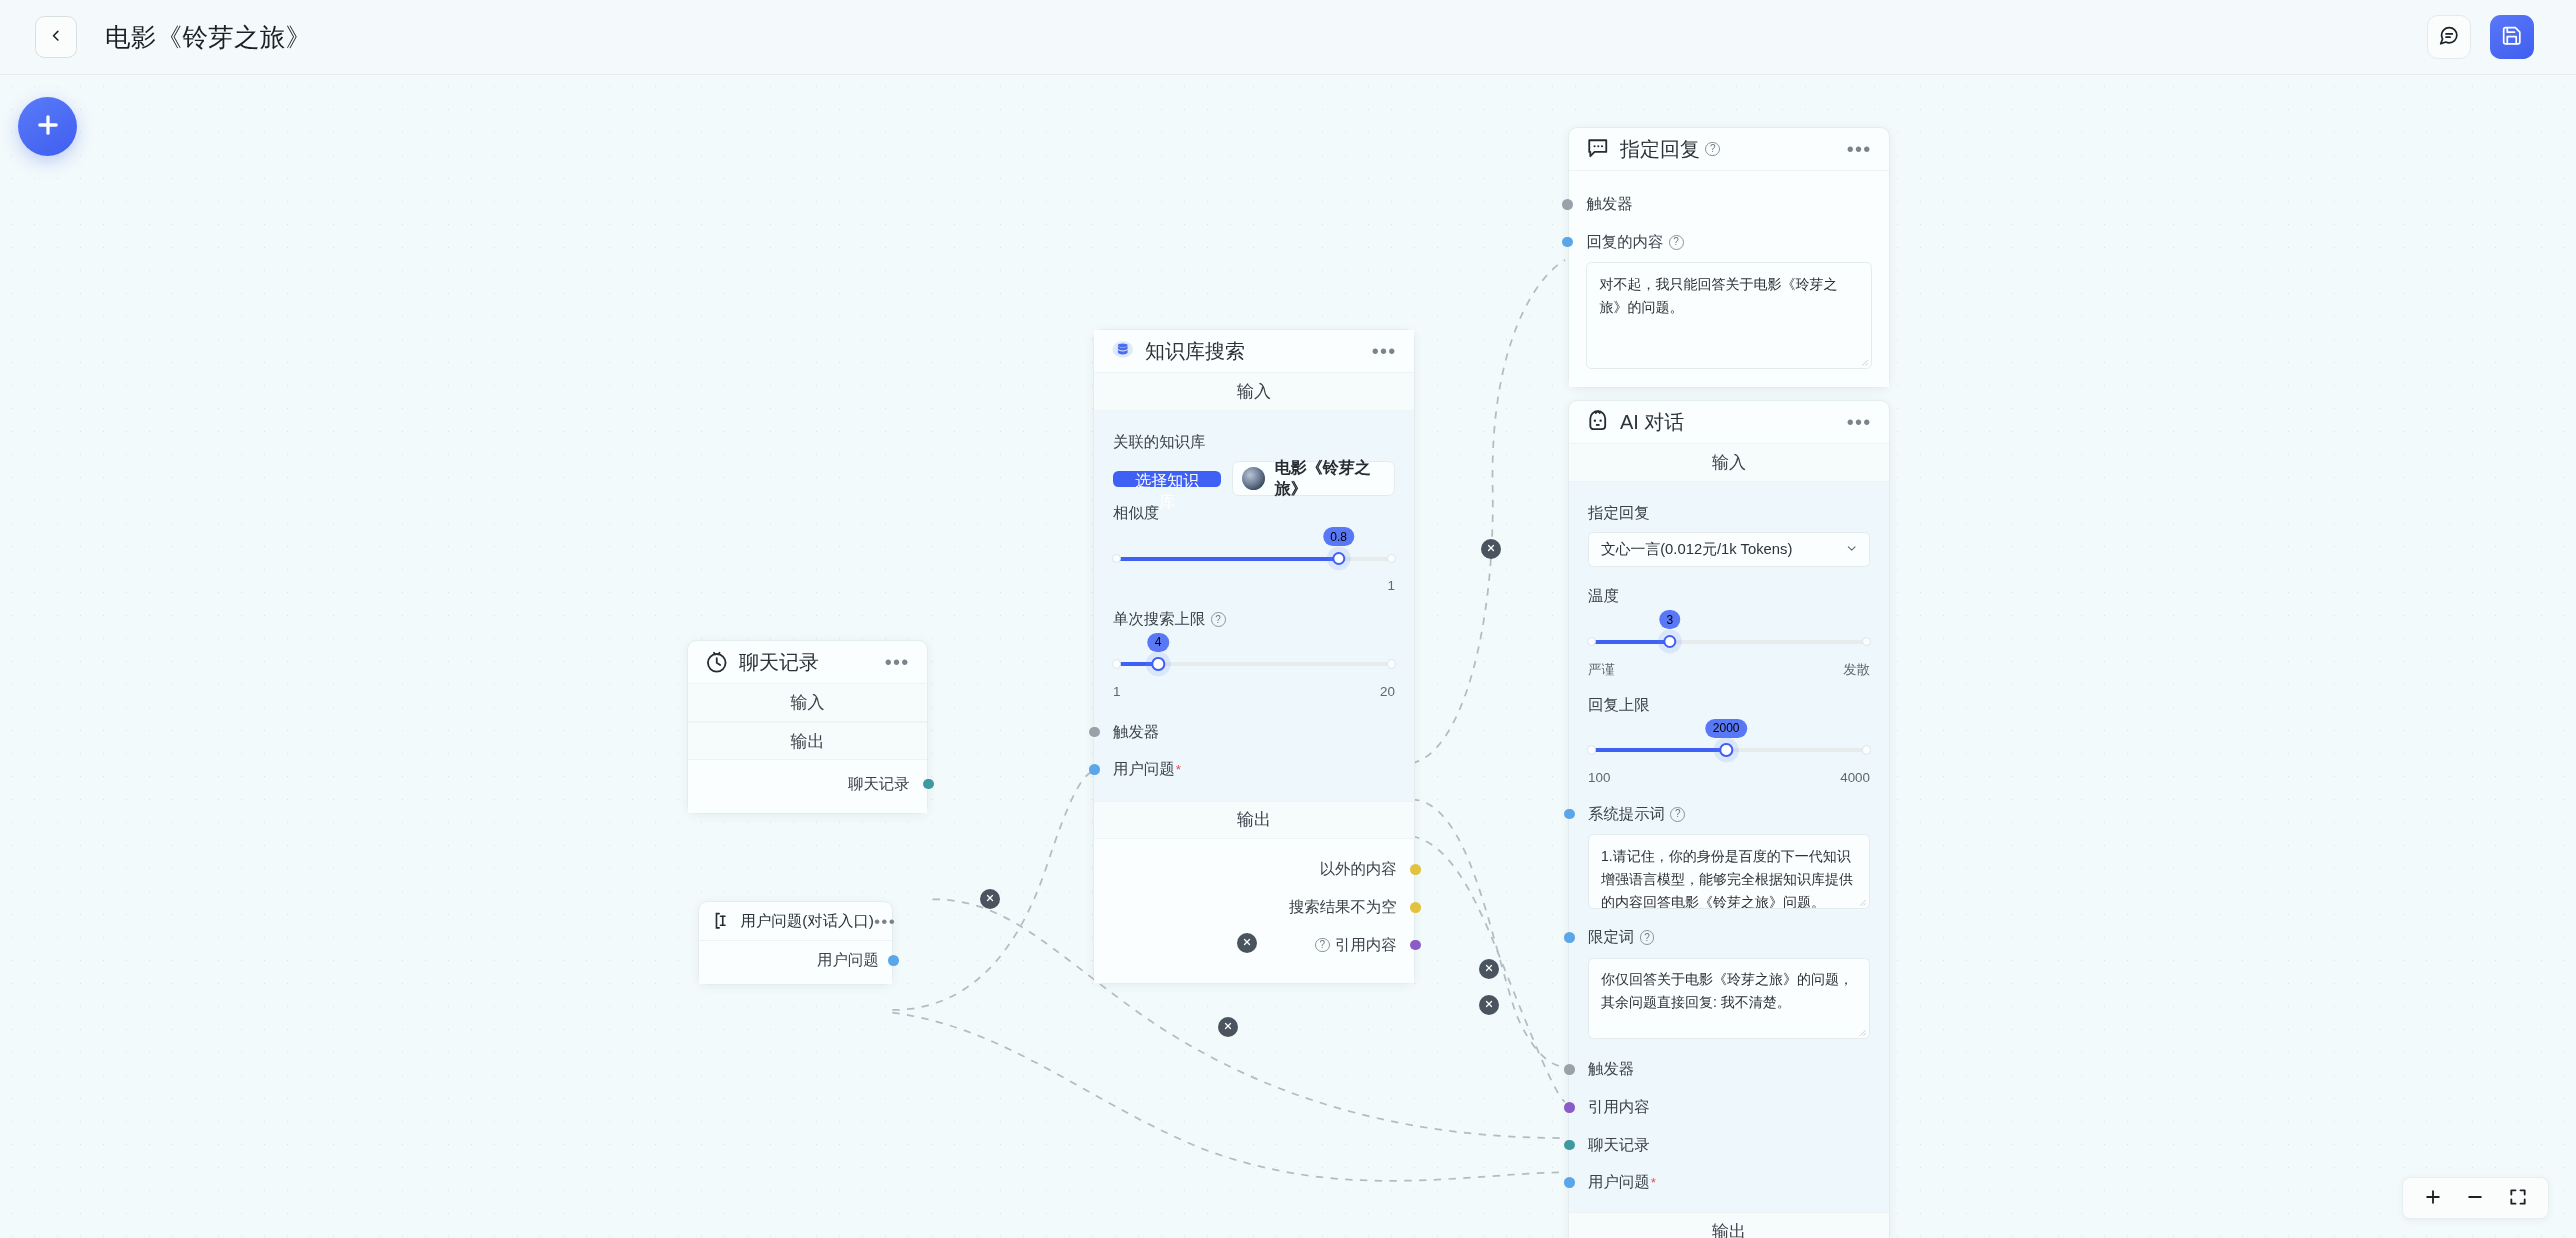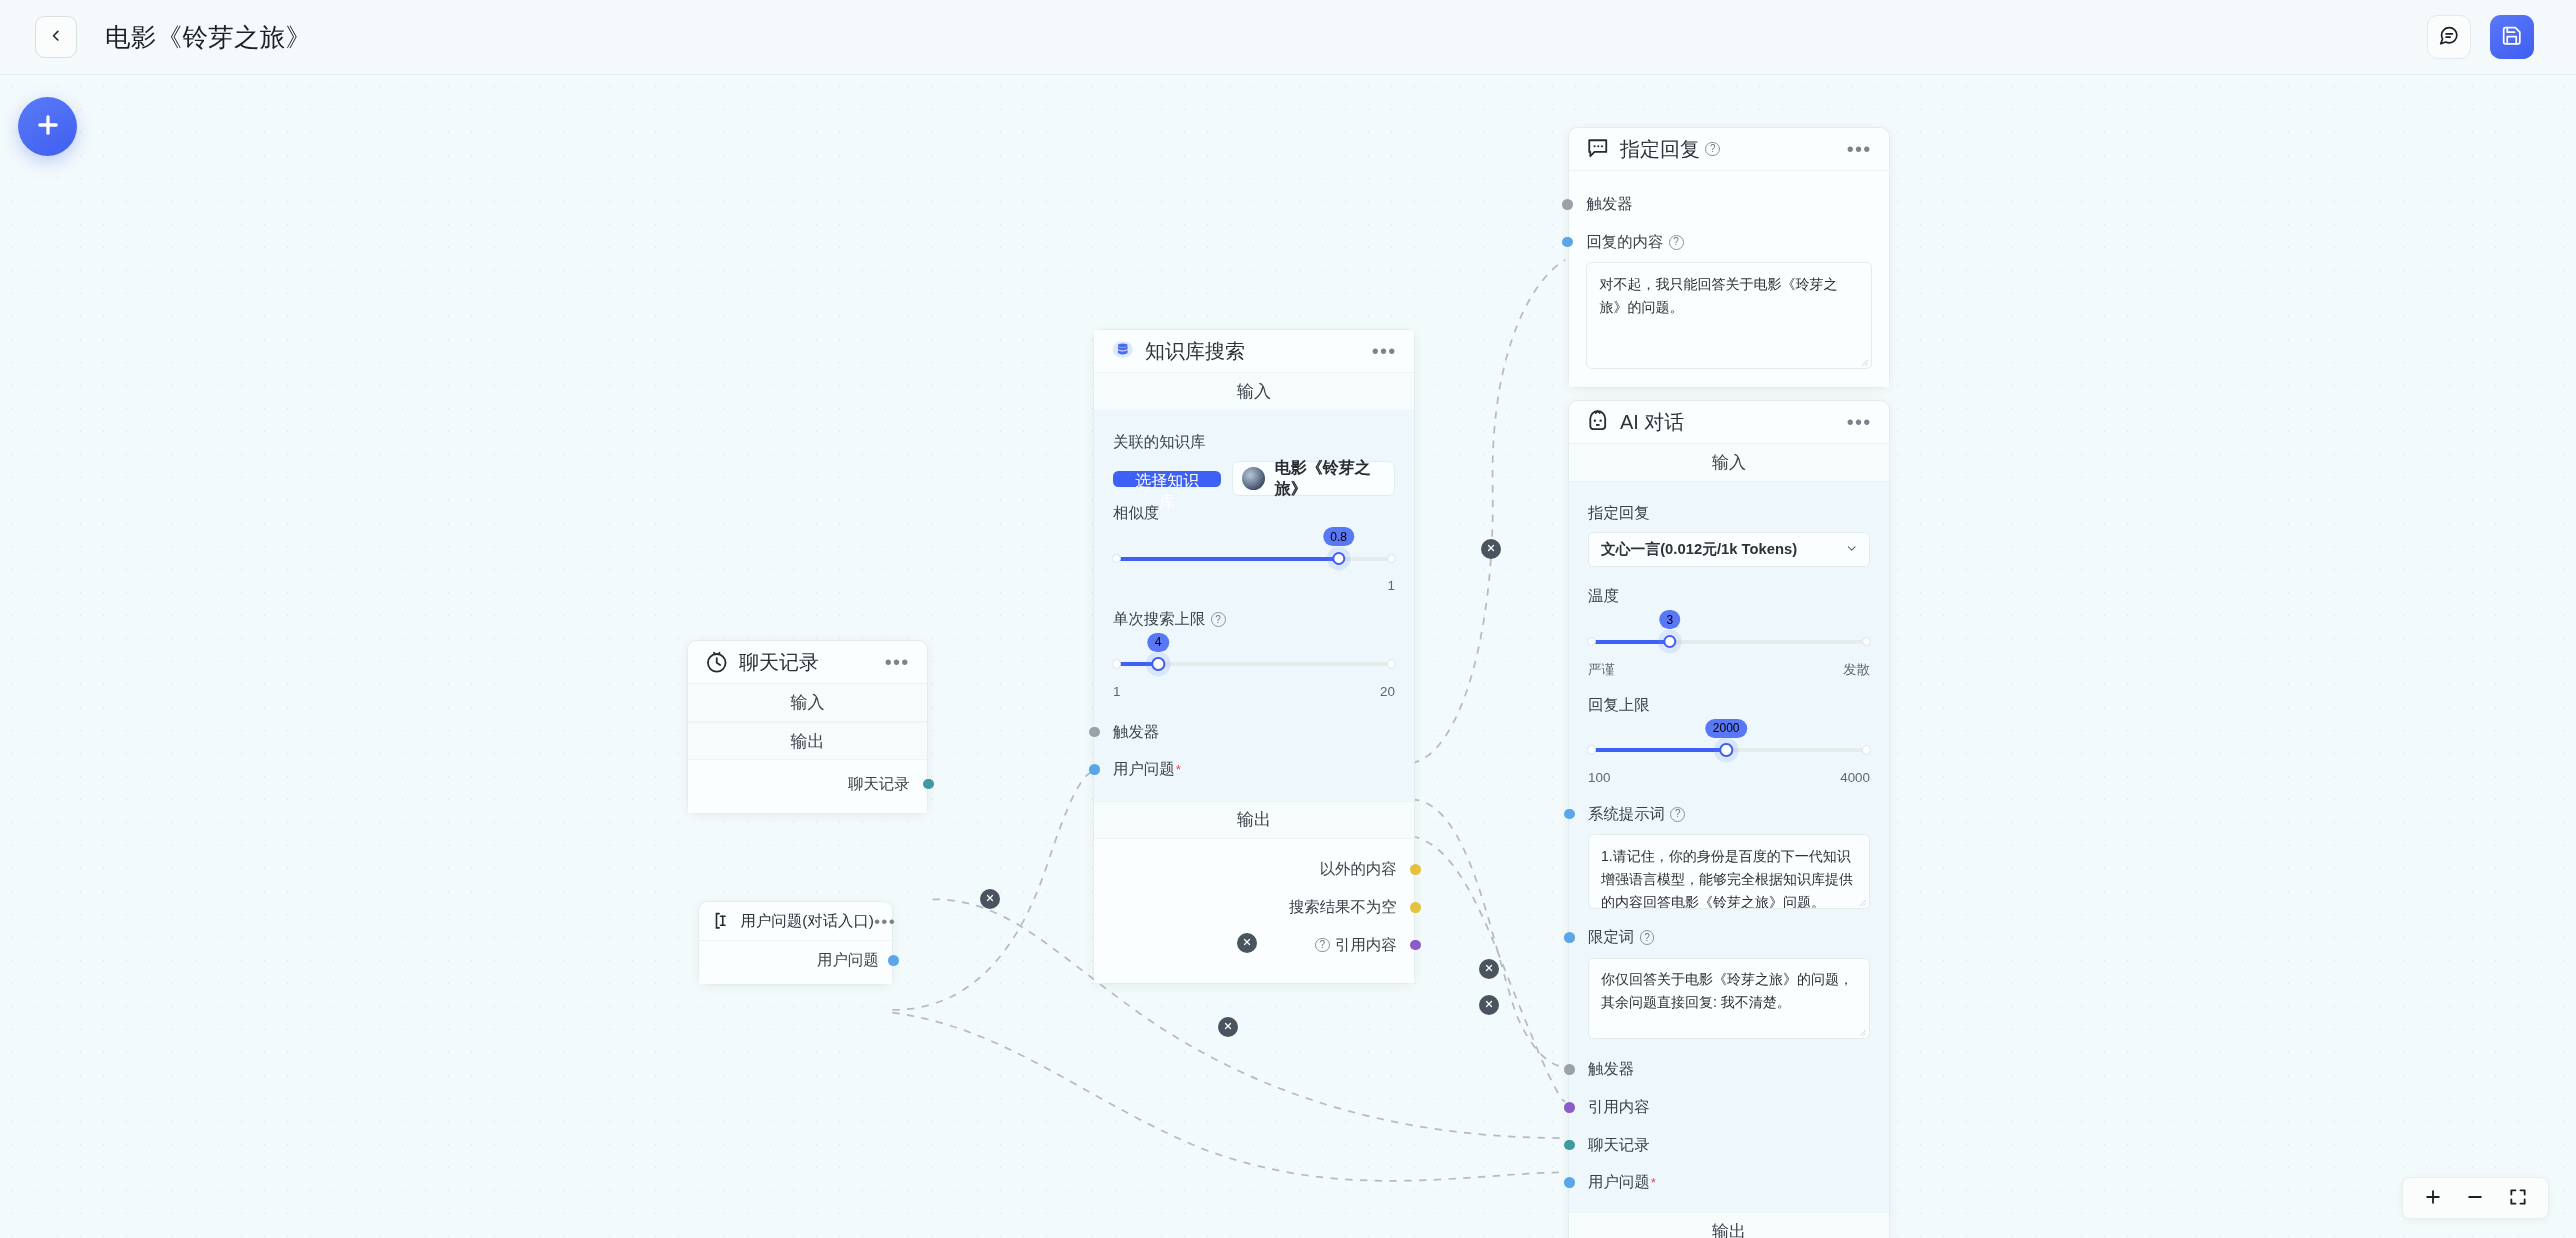--- a/index.html
+++ b/index.html
@@ -124,21 +124,21 @@
     position: absolute; top: -14.8px; transform: translateX(-50%);
     background: #5878f6; color: #000000; border-radius: 670px;
     font-size: 12px; padding: 2.7px 7.4px; white-space: nowrap;
   }
   .slider-scale { display: flex; justify-content: space-between; font-size: 13.4px; color: #5e666e; margin-top: 1.3px; }
 
   
   .select-box {
     position: relative; height: 35px; border: 0.7px solid #e4ebec; border-radius: 5.4px;
     background: #fbfeff; display: flex; align-items: center; padding: 0 29.5px 0 12px;
-    font-size: 14.8px; color: #2d3238; cursor: pointer; font-weight: bold;
+    font-size: 14.8px; color: #2d3238; cursor: pointer;
   }
   .select-box .chev { position: absolute; right: 10.7px; top: 50%; transform: translateY(-50%); }
 
   
   .ta {
     width: 100%; border: 0.7px solid #e4ebec; border-radius: 5.4px; background: #fbfeff;
     font-family: inherit; font-size: 14px; line-height: 1.65; color: #2b3035;
     padding: 9.4px 12px; resize: none; outline: none; white-space: pre-wrap;
     overflow: hidden;
   }

